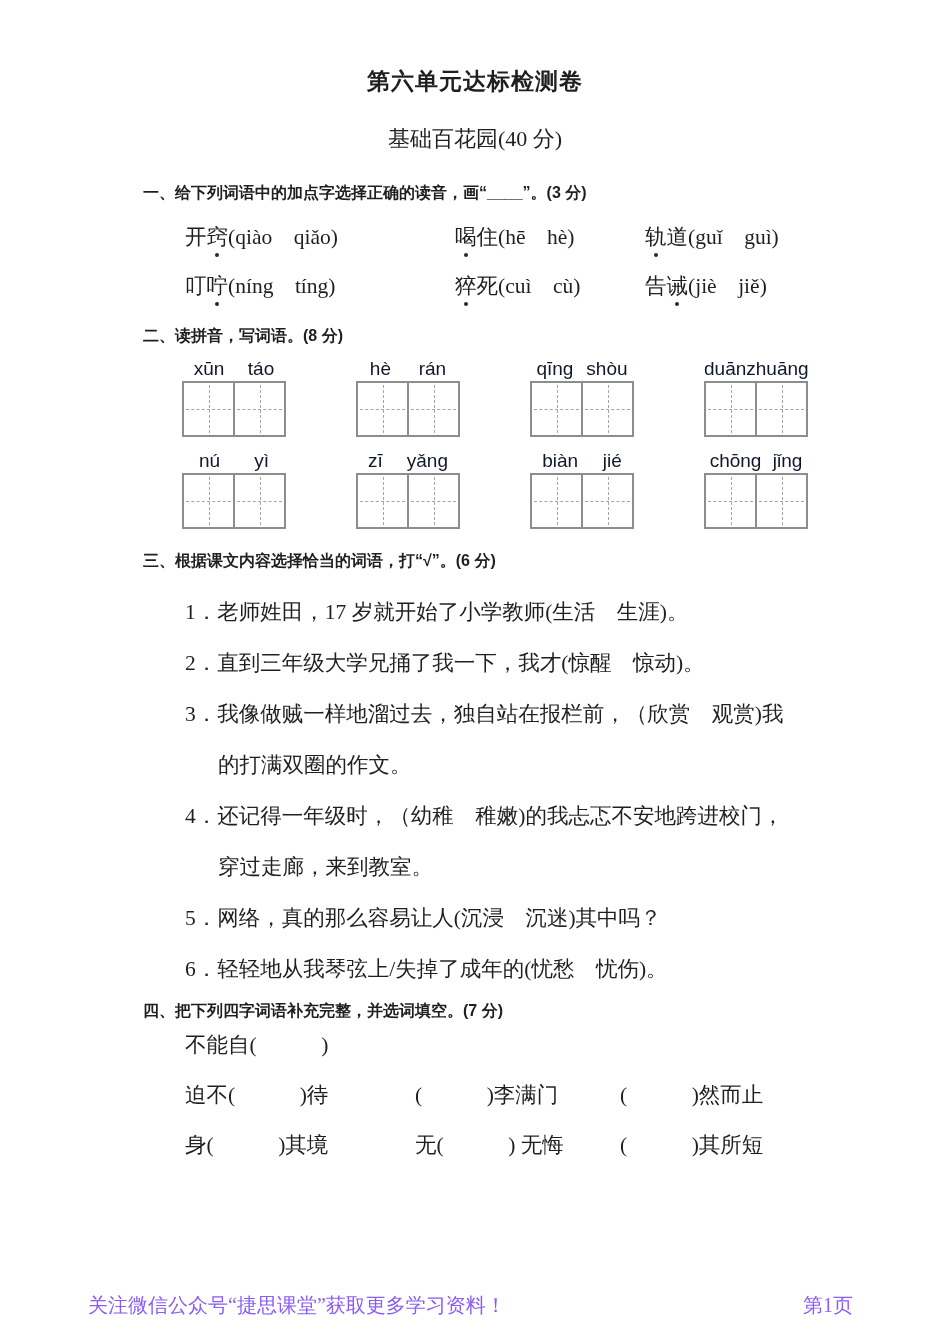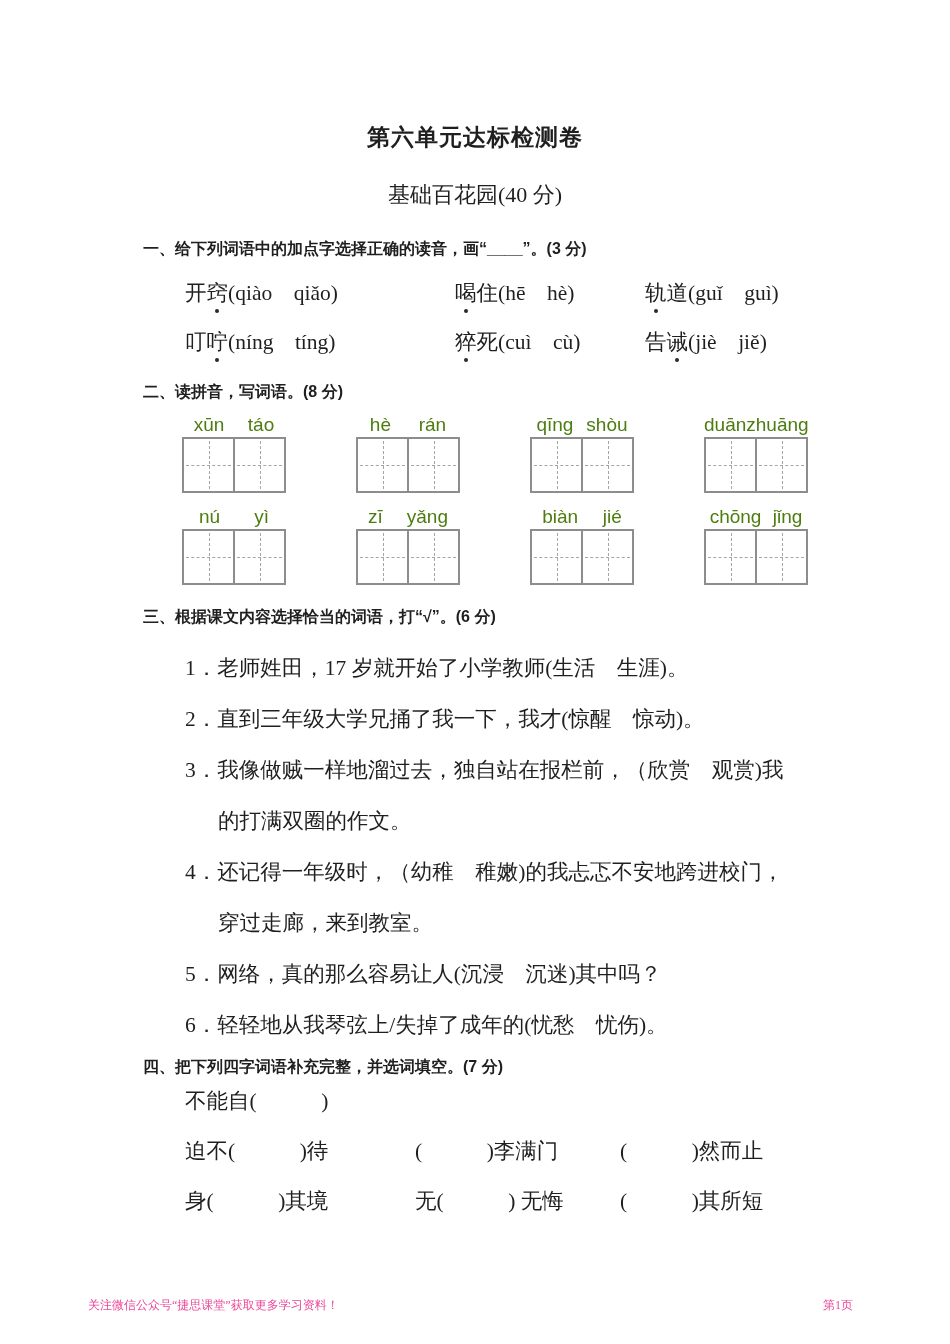--- a/index.html
+++ b/index.html
@@ -4,21 +4,21 @@
 <style>
   html,body { margin:0; padding:0; background:#ffffff; }
   .page {
     position:relative;
     width:950px; height:1344px;
     background:#ffffff;
     color:#1f1f1f;
     font-family:"Liberation Serif", serif;
     overflow:hidden;
     box-sizing:border-box;
-    padding-top:120px;
+    padding-top:64px;
   }
   
   .title {
     text-align:center;
     font-family:"Liberation Sans", sans-serif;
     font-weight:700;
     font-size:23px; line-height:34px;
     letter-spacing:1px;
   }
   .subtitle {
@@ -57,21 +57,21 @@
   
   .s2-row { margin-left:182px; display:flex; gap:70px; }
   .s2-row-1 { margin-top:6px; }
   .s2-row-2 { margin-top:12px; }
   .s2-block { width:104px; }
   .pinyin {
     font-family:"Liberation Sans", sans-serif;
     font-size:19px; line-height:24px;
     display:flex; justify-content:space-around;
     white-space:nowrap;
-    color:#4d7c0f;
+    color:#0f172a;
   }
   .wgrid {
     display:flex;
     width:104px; height:56px;
     border:2px solid #8d8d8d;
     box-sizing:border-box;
     background:#fff;
   }
   .wcell { flex:1; position:relative; }
   .wcell + .wcell { border-left:2px solid #8d8d8d; }
@@ -97,22 +97,22 @@
     display:grid;
     grid-template-columns:230px 205px 1fr;
     font-size:21.5px; line-height:30px;
   }
   .s4-row.first { margin-top:4px; }
 
   
   .footer {
     position:absolute; left:88px; right:97px; top:1293px;
     display:flex; justify-content:space-between;
-    font-size:12px; line-height:24px;
-    color:#ec4899;
+    font-size:20px; line-height:24px;
+    color:#8b5cf6;
   }
 </style>
 </head>
 <body>
 
 <div class="page">
 
   <div class="title">第六单元达标检测卷</div>
   <div class="subtitle">基础百花园(40 分)</div>
 

